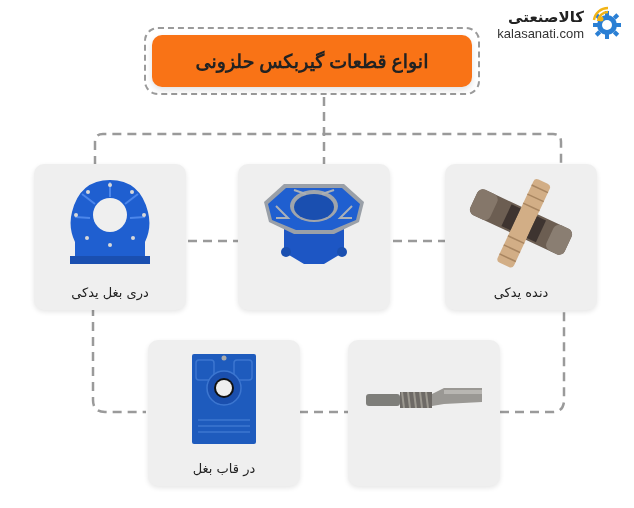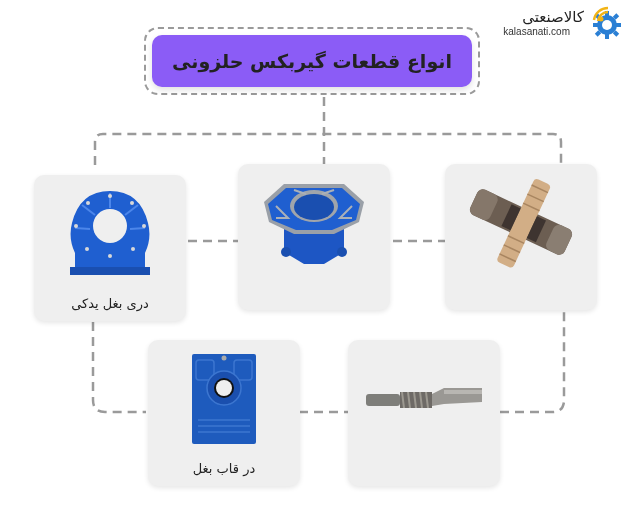--- a/index.html
+++ b/index.html
@@ -2,34 +2,34 @@
 <html><head>
 <meta charset="utf-8">
 <style>
   html, body { margin: 0; padding: 0; }
   body {
     width: 634px; height: 508px; position: relative; overflow: hidden;
     background: #ffffff;
     font-family: "DejaVu Sans", sans-serif;
   }
   .logo { position: absolute; right: 8px; top: 6px; width: 118px; height: 34px; }
-  .logo-name { position: absolute; right: 42px; top: 2px; font-size: 15px; font-weight: normal; color: #222; direction: rtl; }
-  .logo-url { position: absolute; right: 56px; top: 20px; font-size: 10px; color: #333; font-family: "Liberation Sans", sans-serif; }
+  .logo-name { position: absolute; right: 42px; top: 2px; font-size: 15px; font-weight: bold; color: #222; direction: rtl; }
+  .logo-url { position: absolute; right: 42px; top: 20px; font-size: 13px; color: #333; font-family: "Liberation Sans", sans-serif; }
   .logo-gear { position: absolute; right: 4px; top: 0px; width: 34px; height: 34px; }
 
   .title-wrap {
     position: absolute; left: 144px; top: 27px; width: 336px; height: 68px;
     border: 2.5px dashed #9a9a9a; border-radius: 14px; box-sizing: border-box;
   }
   .title-box {
     position: absolute; left: 6px; top: 6px; right: 6px; bottom: 6px;
-    background: #8b5cf6; border-radius: 10px;
+    background: #f97316; border-radius: 10px;
     box-shadow: 0 3px 6px rgba(0,0,0,0.12);
     display: flex; align-items: center; justify-content: center;
-    font-size: 19px; font-weight: bold; color: #222; direction: rtl;
+    font-size: 19px; font-weight: bold; color: #222; direction: rtl; font-family: Liberation Serif, serif;
   }
 
   .connectors { position: absolute; left: 0; top: 0; width: 634px; height: 508px; }
 
   .card {
     position: absolute; width: 152px; height: 146px;
     background: #efefef; border-radius: 10px;
     box-shadow: 0 2px 5px rgba(0,0,0,0.10);
   }
   .card .img { position: absolute; left: 16px; top: 8px; width: 120px; height: 100px; }
@@ -74,21 +74,21 @@
     <line x1="324" y1="97" x2="324" y2="164"></line>
     <path d="M95 165 L95 142 Q95 134 103 134 L553 134 Q561 134 561 142 L561 165"></path>
     <line x1="188" y1="241" x2="238" y2="241"></line>
     <line x1="393" y1="241" x2="445" y2="241"></line>
     <path d="M93 307 L93 400 Q93 412 105 412 L146 412"></path>
     <line x1="299" y1="412" x2="348" y2="412"></line>
     <path d="M500 412 L552 412 Q564 412 564 400 L564 307"></path>
   </g>
 </svg>
 
-<div class="card" style="left:34px; top:164px;margin-top:11px;">
+<div class="card" style="left:34px; top:164px;">
   <svg class="img" viewBox="0 0 120 100">
     <path d="M25 88 L25 70 Q18 55 22 40 Q30 8 60 8 Q90 8 98 40 Q102 55 95 70 L95 88 Z" fill="#1f5fd0"></path>
     <rect x="20" y="84" width="80" height="8" fill="#1a4fb0"></rect>
     <g stroke="#4c86ea" stroke-width="2">
       <line x1="60" y1="10" x2="60" y2="25"></line>
         <line x1="32" y1="22" x2="45" y2="32"></line>
       <line x1="88" y1="22" x2="75" y2="32"></line>
         <line x1="25" y1="45" x2="40" y2="46"></line>
       <line x1="95" y1="45" x2="80" y2="46"></line>
     </g>
@@ -137,20 +137,21 @@
           <line x1="54" y1="22" x2="72" y2="22"></line>
         <line x1="54" y1="32" x2="72" y2="32"></line>
           <line x1="54" y1="68" x2="72" y2="68"></line>
         <line x1="54" y1="78" x2="72" y2="78"></line>
           <line x1="54" y1="88" x2="72" y2="88"></line>
       </g>
       <rect x="44" y="38" width="10" height="24" fill="#3e3430"></rect>
       <rect x="72" y="38" width="10" height="24" fill="#3e3430"></rect>
     </g>
   </svg>
+  <div class="label">دنده یدکی</div>
 </div>
 
 <div class="card" style="left:148px; top:340px;">
   <svg class="img" viewBox="0 0 120 100">
     <rect x="28" y="6" width="64" height="90" rx="2" fill="#1e5bbd"></rect>
     <g fill="none" stroke="#3c76d0" stroke-width="1.5">
       <rect x="32" y="12" width="18" height="20" rx="3"></rect>
       <rect x="70" y="12" width="18" height="20" rx="3"></rect>
       <line x1="34" y1="72" x2="86" y2="72"></line>
         <line x1="34" y1="78" x2="86" y2="78"></line>

